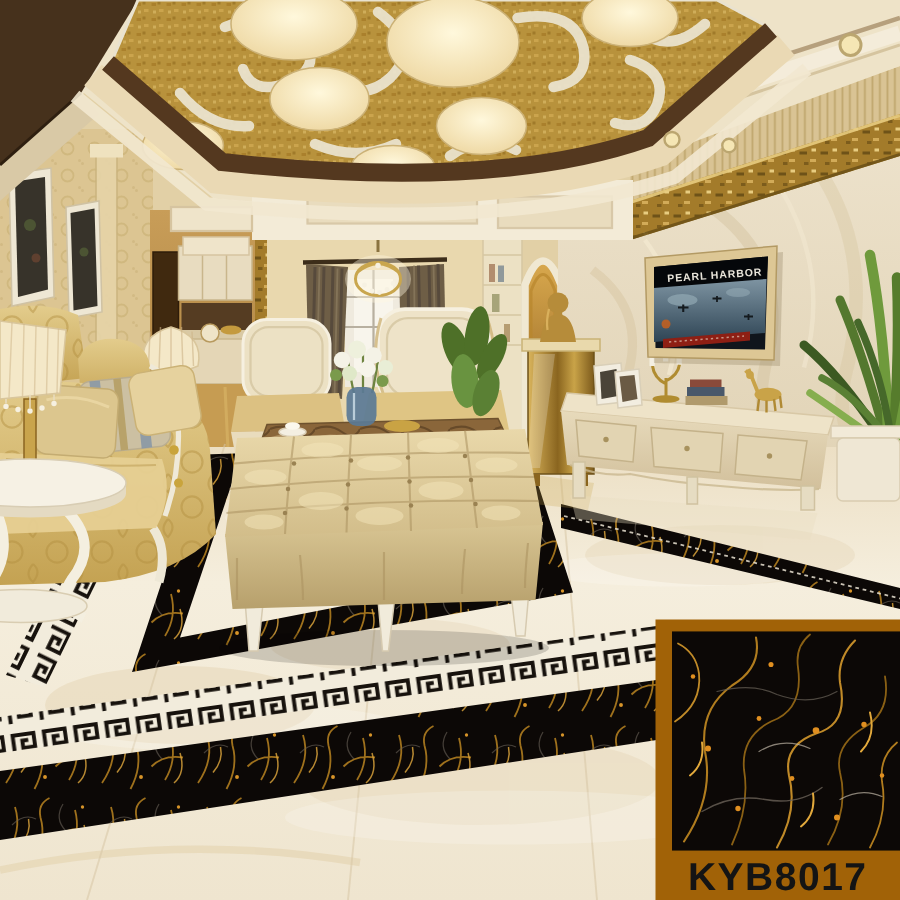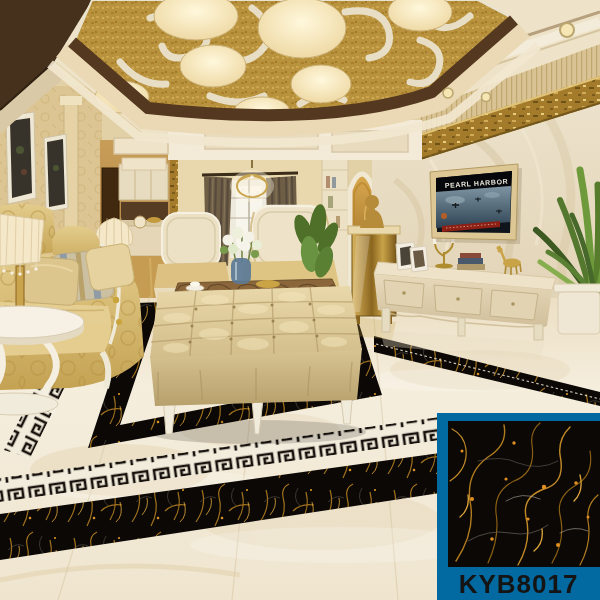--- a/index.html
+++ b/index.html
@@ -1,18 +1,18 @@
 <!DOCTYPE html>
 <html><head>
 <meta charset="utf-8">
 <style>
   html,body{margin:0;padding:0;background:#222;font-family:"Liberation Sans",sans-serif;}
   #stage{position:relative;width:600px;height:600px;overflow:hidden;background:#efe5cf;}
   #stage svg.scene{position:absolute;left:0;top:0;}
-  .swatch{position:absolute;left:437px;top:413px;width:163px;height:187px;background:#0369a1;}
+  .swatch{position:absolute;left:437px;top:413px;width:163px;height:187px;background:#a16207;}
   .swatch-tile{position:absolute;left:11px;top:8px;width:152px;height:146px;background:#0c0806;overflow:hidden;}
   .swatch-label{position:absolute;left:0;top:156px;width:163px;height:31px;text-align:center;
     font-weight:bold;font-size:26px;letter-spacing:1px;color:#141414;line-height:30px;
     font-family:"Liberation Sans",sans-serif;}
   text{font-family:"Liberation Sans",sans-serif;}
 </style>
 </head>
 <body>
 
 <div id="stage">

